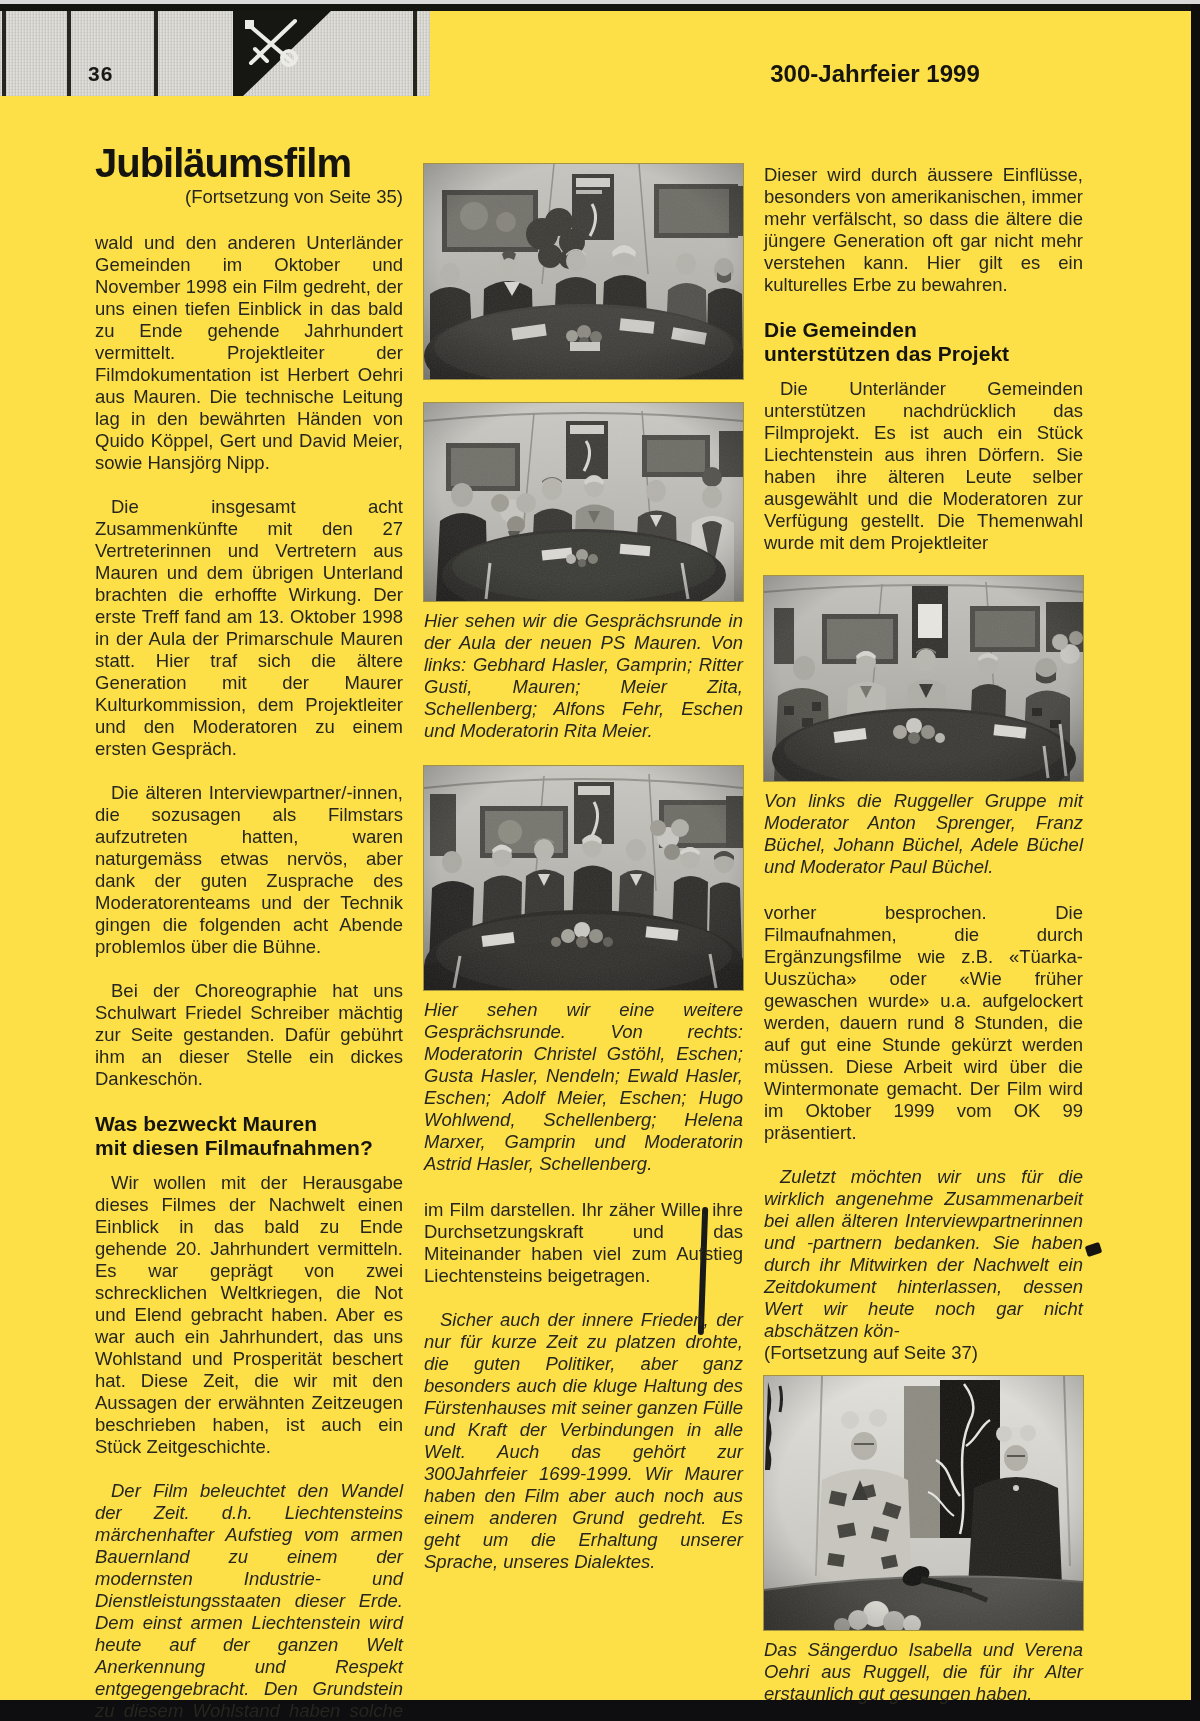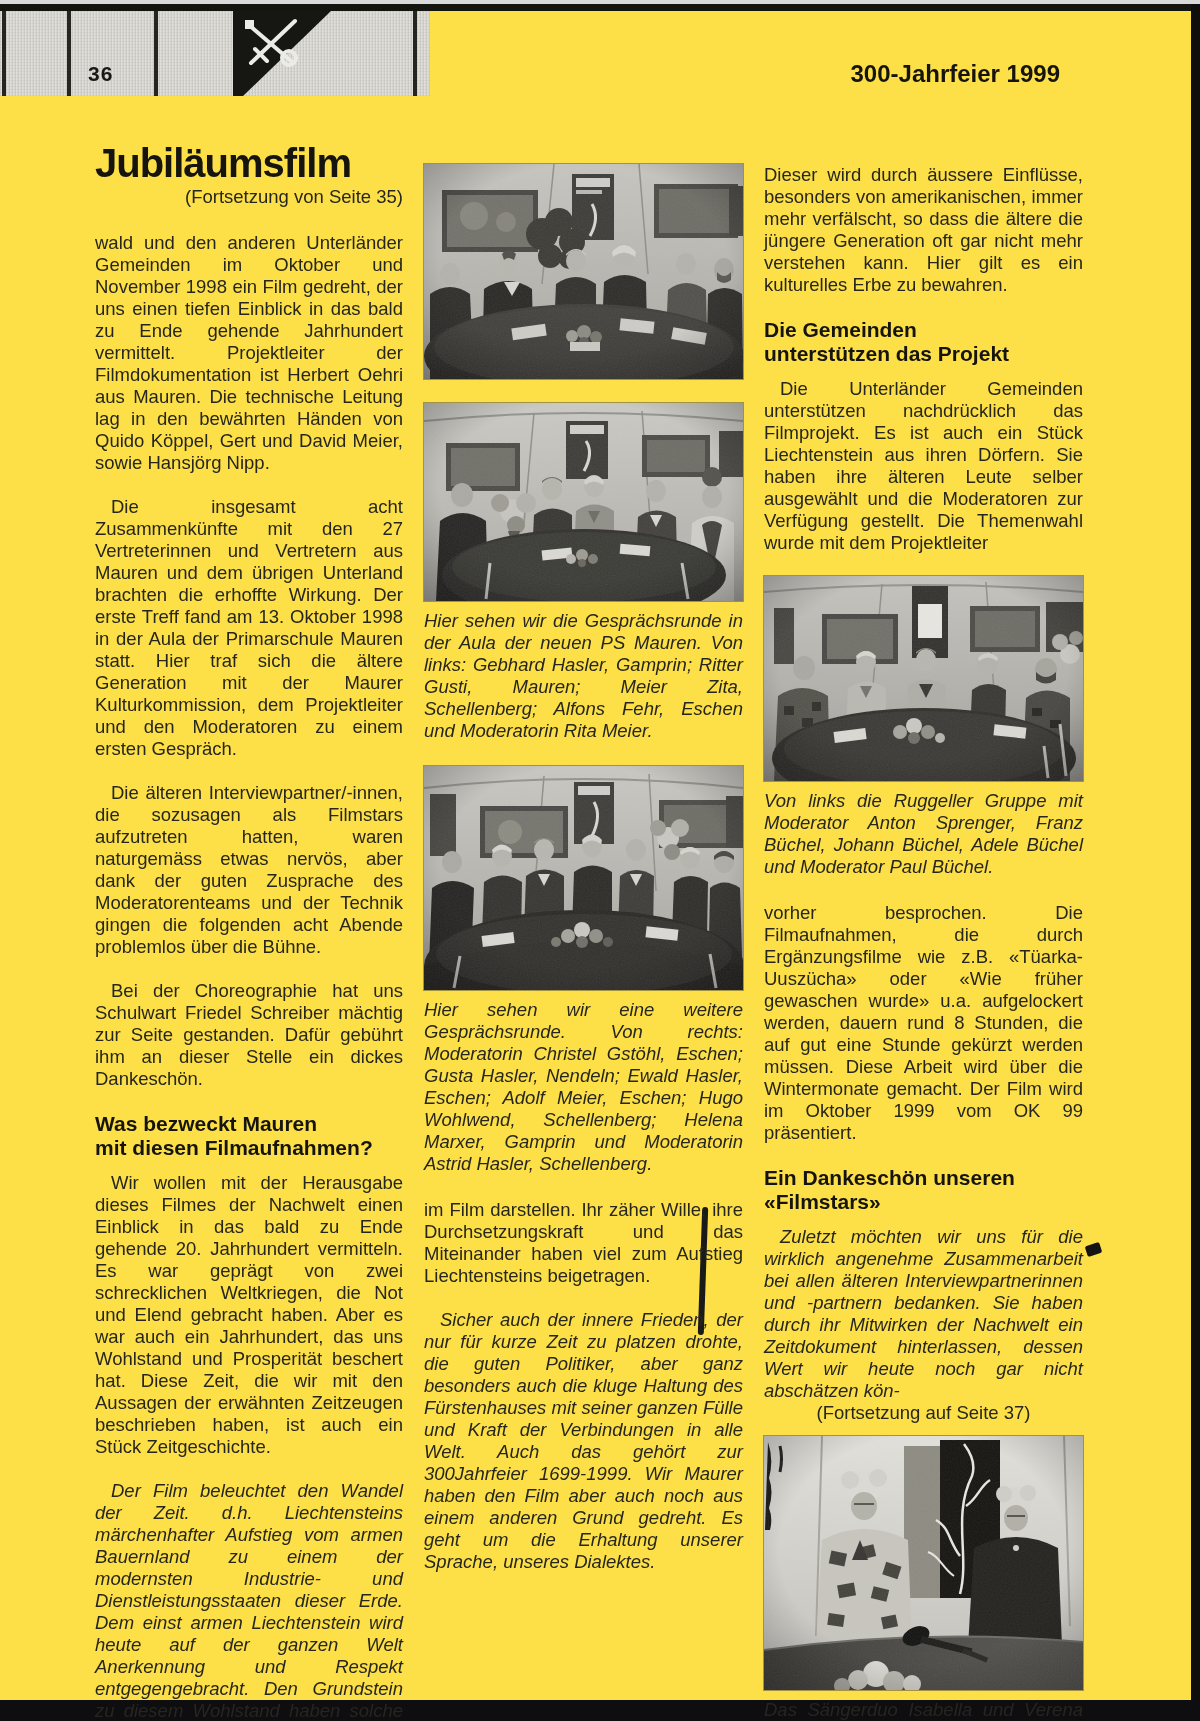--- a/index.html
+++ b/index.html
@@ -12,36 +12,36 @@
   .ink-streak{position:absolute;left:700px;top:1203px;width:6px;height:128px;background:#1a1a18;transform:rotate(2deg);border-radius:3px;}
   .ink-blob{position:absolute;left:1086px;top:1240px;width:15px;height:11px;background:#141412;border-radius:2px;transform:rotate(-18deg);}
   
   .band{position:absolute;left:0;top:7px;width:430px;height:85px;background:#d8d7d1;
         background-image:repeating-linear-gradient(90deg,rgba(0,0,0,.05) 0 1px,rgba(255,255,255,.20) 1px 2px,rgba(0,0,0,0) 2px 3px),
                          repeating-linear-gradient(0deg,rgba(0,0,0,.04) 0 1px,rgba(255,255,255,0) 1px 3px);}
   .vline{position:absolute;top:0;width:4px;height:100%;background:#26261f;}
   .v1{left:2px}.v2{left:67px}.v3{left:154px}.v4{left:413px}
   .logo-tri{position:absolute;left:233px;top:0;width:98px;height:85px;}
   .page-number{position:absolute;left:88px;top:58px;font-weight:bold;font-size:21px;color:#181816;letter-spacing:1px;}
-  .header-title{position:absolute;left:690px;top:56px;width:370px;text-align:right;font-weight:bold;font-size:24px;color:#15140f;}
+  .header-title{position:absolute;left:690px;top:56px;width:370px;text-align:center;font-weight:bold;font-size:24px;color:#15140f;}
   
   .col{position:absolute;text-align:justify;font-size:18.5px;line-height:22px;}
   .col1{left:95px;top:148px;width:308px;}
   .col2{left:424px;top:160px;width:319px;}
   .col3{left:764px;top:160px;width:319px;}
   .article-title{font-size:40px;font-weight:bold;letter-spacing:-1px;margin:0 0 12px 0;color:#15140f;text-align:left;}
   .subtitle{margin:0 0 24px 0;text-align:right;}
   p{margin:0 0 22px 0;}
   .ind{text-indent:16px;}
   .tight{margin-bottom:0;font-style:italic;}
   .subhead{font-weight:bold;white-space:pre-line;margin:6px 0 12px 0;color:#15140f;text-align:left;font-size:21px;line-height:24px;}
   figure{margin:0 0 24px 0;}
   figure svg{display:block;background:#b8b6b0;outline:1px solid rgba(70,70,64,.5);}
   figcaption{font-style:italic;margin-top:9px;text-align:justify;line-height:22px;}
-  .continuation{text-align:center;margin:0 0 12px 0;}
+  .continuation{text-align:left;margin:0 0 12px 0;}
 </style>
 </head>
 <body>
 
 <div class="page">
 
   <div class="topline"></div>
   <div class="rightstrip"></div>
   <div class="bottombar"></div>
 
@@ -407,21 +407,20 @@
           </g>
         <line x1="296" y1="148" x2="302" y2="200" stroke="#c7c5bf" stroke-width="3"></line>
         <line x1="280" y1="170" x2="284" y2="202" stroke="#c7c5bf" stroke-width="3"></line>
         <rect width="319" height="205" fill="url(#v4)"></rect>
         <rect width="319" height="205" filter="url(#n4)" opacity=".35"></rect>
       </svg>
       <figcaption>Von links die Ruggeller Gruppe mit Moderator Anton Sprenger, Franz Büchel, Johann Büchel, Adele Büchel und Moderator Paul Büchel.</figcaption>
     </figure>
 
     <p>vorher besprochen. Die Filmaufnahmen, die durch Ergänzungsfilme wie z.B. «Tüarka-Uuszücha» oder «Wie früher gewaschen wurde» u.a. aufgelockert werden, dauern rund 8 Stunden, die auf gut eine Stunde gekürzt werden müssen. Diese Arbeit wird über die Wintermonate gemacht. Der Film wird im Oktober 1999 vom OK 99 präsentiert.</p>
-    <div class="subhead">Ein Dankeschön unseren «Filmstars»</div>
     <p class="ind tight">Zuletzt möchten wir uns für die wirklich angenehme Zusammenarbeit bei allen älteren Interviewpartnerinnen und -partnern bedanken. Sie haben durch ihr Mitwirken der Nachwelt ein Zeitdokument hinterlassen, dessen Wert wir heute noch gar nicht abschätzen kön-</p>
     <div class="continuation">(Fortsetzung auf Seite 37)</div>
 
     <figure>
       <svg width="319" height="254" viewBox="0 0 319 254">
         <defs>
           <linearGradient id="w5" x1="0" y1="0" x2="0" y2="1">
               <stop offset="0" stop-color="#e2e0da"></stop>
               <stop offset="1" stop-color="#c2c0ba"></stop>
             </linearGradient>

